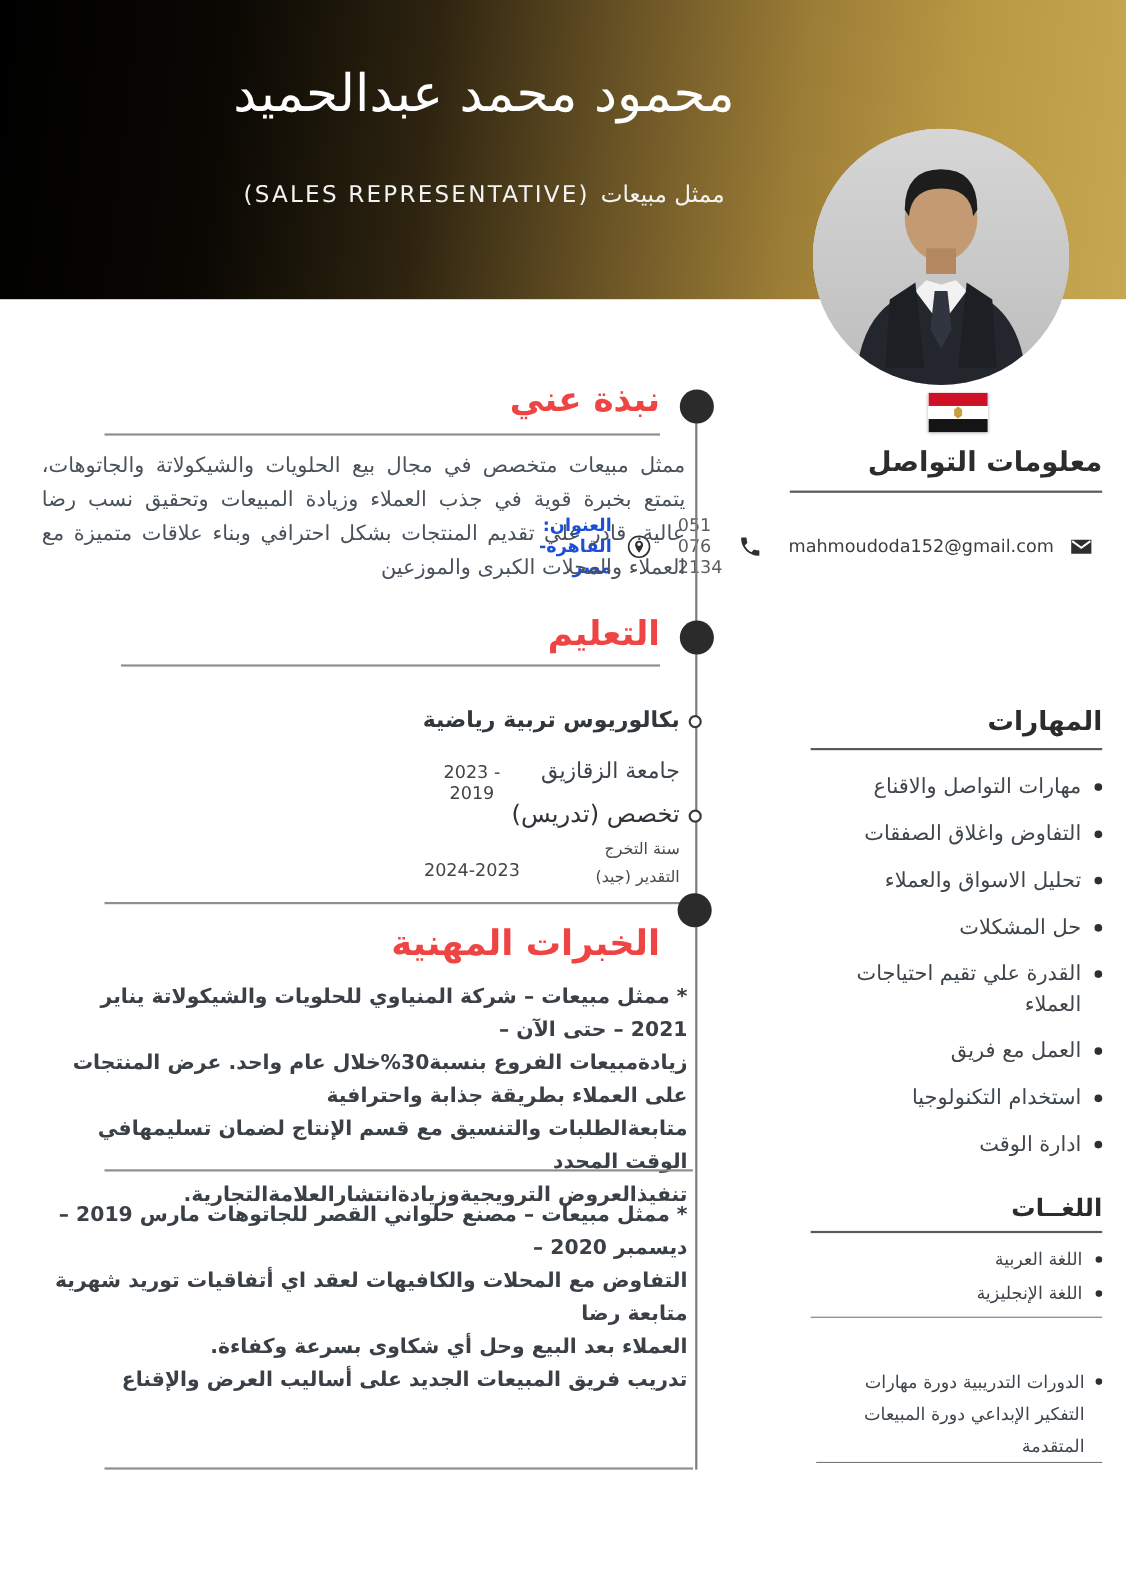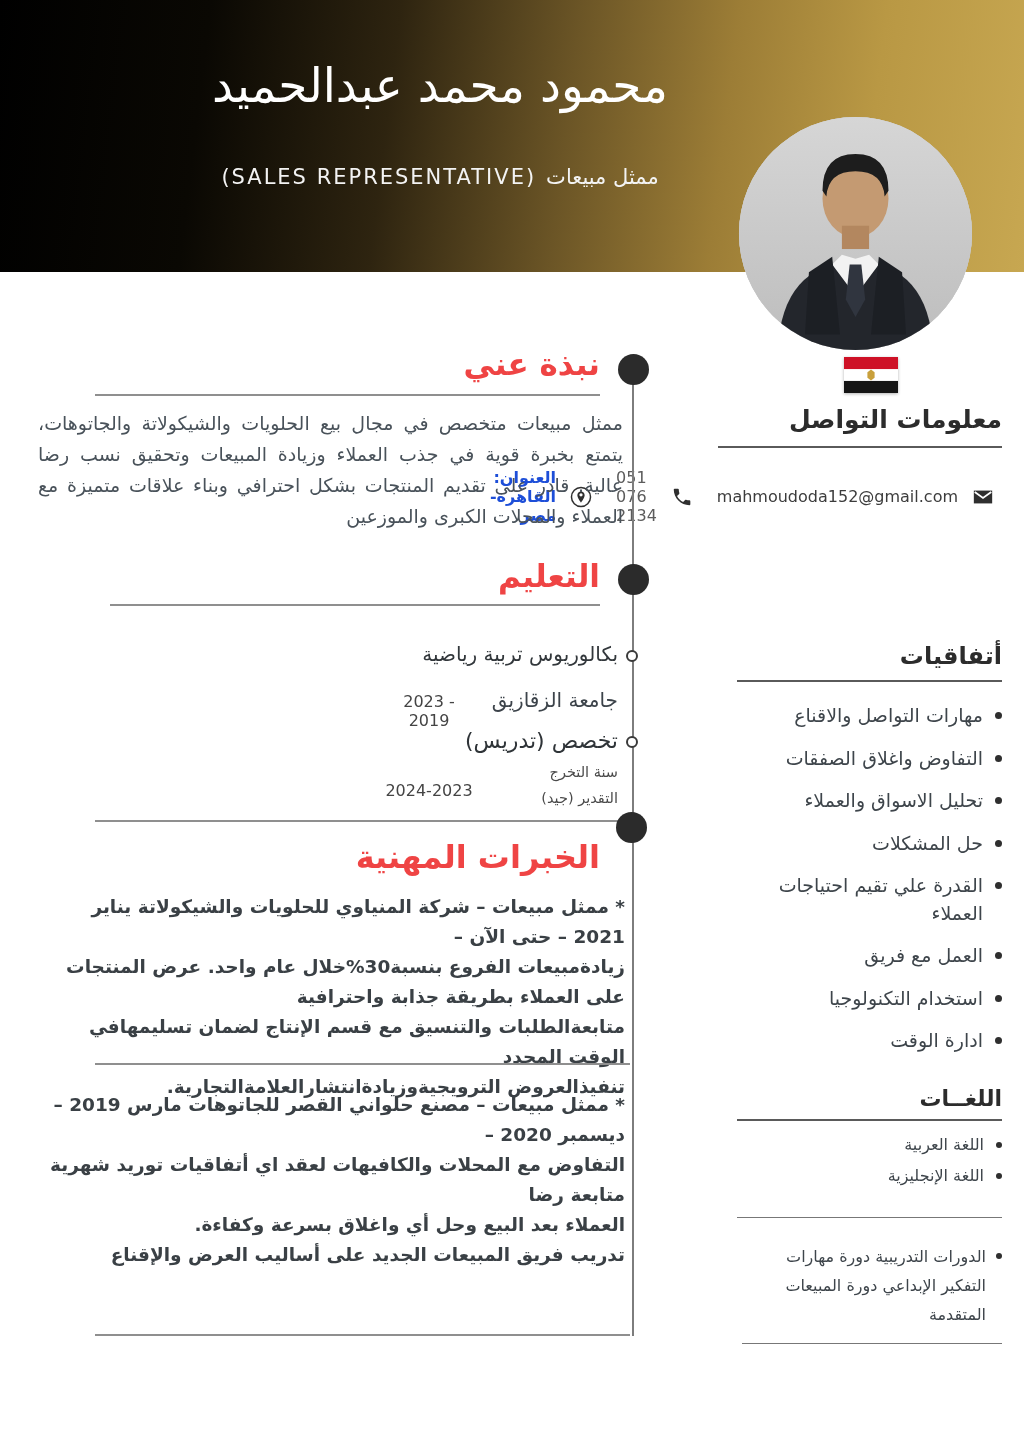--- a/index.html
+++ b/index.html
@@ -52,25 +52,25 @@
   .c-text.bold { font-weight:700; color:#1d4ed8; }
 
   .skills { position:absolute; top:642px; left:737px; width:265px; }
   .skills .side-title { font-size:24px; }
   .skills ul { list-style:none; margin-top:20px; }
   .skills li { display:flex; gap:12px; align-items:flex-start; font-size:19px; color:#3e454b; margin-bottom:15px; line-height:1.45; text-align:right; }
   .bullet { width:7px; height:7px; border-radius:50%; background:#2f2f2f; margin-top:10px; flex:0 0 auto; }
 
   .langs { position:absolute; top:1086px; left:737px; width:265px; }
   .langs .side-title { font-size:22px; padding-bottom:8px; }
-  .langs ul { list-style:none; margin-top:14px; padding-bottom:20px; border-bottom:1.5px solid #777; }
+  .langs ul { list-style:none; margin-top:14px; border-bottom:1.5px solid #777; }
   .langs li { display:flex; gap:12px; align-items:center; font-size:16px; color:#3e454b; margin-bottom:12px; }
   .langs .bullet { width:6px; height:6px; margin-top:0; }
 
-  .courses { position:absolute; top:1243px; left:742px; width:260px; padding-bottom:14px; border-bottom:1.5px solid #777; display:flex; gap:10px; }
+  .courses { position:absolute; top:1243px; left:742px; width:260px; border-bottom:1.5px solid #777; display:flex; gap:10px; }
   .courses .bullet { margin-top:10px; width:6px; height:6px; }
   .courses .c-body { font-size:16px; line-height:1.8; color:#3e454b; text-align:right; }
 
   
   .timeline { position:absolute; left:632px; top:372px; width:2px; height:964px; background:#7d7d7d; }
   .sec-circle { position:absolute; width:31px; height:31px; border-radius:50%; background:#2b2b2b; }
   #circle-about { left:618px; top:354px; }
   #circle-edu   { left:618px; top:564px; }
   #circle-exp   { left:616px; top:812px; }
 
@@ -88,21 +88,21 @@
 
   .about-text {
     position:absolute; left:38px; top:408px; width:585px;
     font-size:19px; line-height:31px; color:#49525a;
     text-align:justify; text-align-last:right;
   }
 
   .edu-marker { position:absolute; width:12px; height:12px; border-radius:50%; background:#ffffff; border:2.5px solid #3a3a3a; }
   #marker-1 { left:626px; top:650px; }
   #marker-2 { left:626px; top:736px; }
-  .edu-degree   { position:absolute; left:200px; top:642px; width:418px; text-align:right; font-size:20px; font-weight:400; color:#32373b; }
+  .edu-degree   { position:absolute; left:200px; top:642px; width:418px; text-align:right; font-size:20px; font-weight:700; color:#32373b; }
   .edu-univ     { position:absolute; left:455px; top:688px; width:163px; text-align:right; font-size:20px; color:#3c434a; }
   .edu-years1   { position:absolute; left:383px; top:692px; width:92px; text-align:center; font-size:16px; color:#444444; direction:ltr; unicode-bidi:isolate; }
   .edu-major    { position:absolute; left:300px; top:728px; width:318px; text-align:right; font-size:22px; color:#2f3438; }
   .edu-gradlab  { position:absolute; left:450px; top:764px; width:168px; text-align:right; font-size:14.5px; color:#4a4a4a; }
   .edu-years2   { position:absolute; left:383px; top:781px; width:92px; text-align:center; font-size:16px; color:#444444; direction:ltr; unicode-bidi:isolate; }
   .edu-grade    { position:absolute; left:448px; top:790px; width:170px; text-align:right; font-size:14.5px; color:#4a4a4a; }
 
   .job { position:absolute; left:38px; width:587px; text-align:right; font-size:18.5px; font-weight:700; color:#3a4045; line-height:30px; }
   #job1 { top:892px; }
   #job2 { top:1090px; }
@@ -176,21 +176,21 @@
               <circle cx="12" cy="12" r="10.4" fill="none" stroke="currentColor" stroke-width="1.6"></circle>
               <path d="M12 6c-2.2 0-4 1.8-4 4 0 3 4 8 4 8s4-5 4-8c0-2.2-1.8-4-4-4zm0 5.4a1.8 1.8 0 1 1 0-3.6 1.8 1.8 0 0 1 0 3.6z" fill="currentColor"></path>
             </svg>
         </span>
         <span class="c-text bold">العنوان: القاهرة-مصر</span>
       </div>
     </div>
   </aside>
 
   <aside class="skills">
-    <h2 class="side-title">أتفاقيات</h2>
+    <h2 class="side-title">المهارات</h2>
     <ul>
       <li>
           <span class="bullet"></span>
           <span>مهارات التواصل والاقناع</span>
         </li>
       <li>
           <span class="bullet"></span>
           <span>التفاوض واغلاق الصفقات</span>
         </li>
       <li>
@@ -270,19 +270,19 @@
     <div>على العملاء بطريقة جذابة واحترافية</div>
     <div>متابعةالطلبات والتنسيق مع قسم الإنتاج  لضمان تسليمهافي الوقت المحدد</div>
     <div>تنفيذالعروض الترويجيةوزيادةانتشارالعلامةالتجارية.</div>
   </div>
 
   <div class="rule" id="line-jobs"></div>
 
   <div class="job" id="job2">
     <div>* ممثل مبيعات – مصنع حلواني القصر للجاتوهات مارس 2019 – ديسمبر 2020 –</div>
     <div>التفاوض مع المحلات والكافيهات لعقد اي أتفاقيات توريد شهرية متابعة رضا</div>
-    <div>العملاء بعد البيع وحل أي واغلاق بسرعة وكفاءة.</div>
+    <div>العملاء بعد البيع وحل أي شكاوى بسرعة وكفاءة.</div>
     <div>تدريب فريق المبيعات الجديد على  أساليب  العرض والإقناع</div>
   </div>
 
   <div class="rule" id="line-exp-bottom"></div>
 
 </div>
 
 </body></html>

